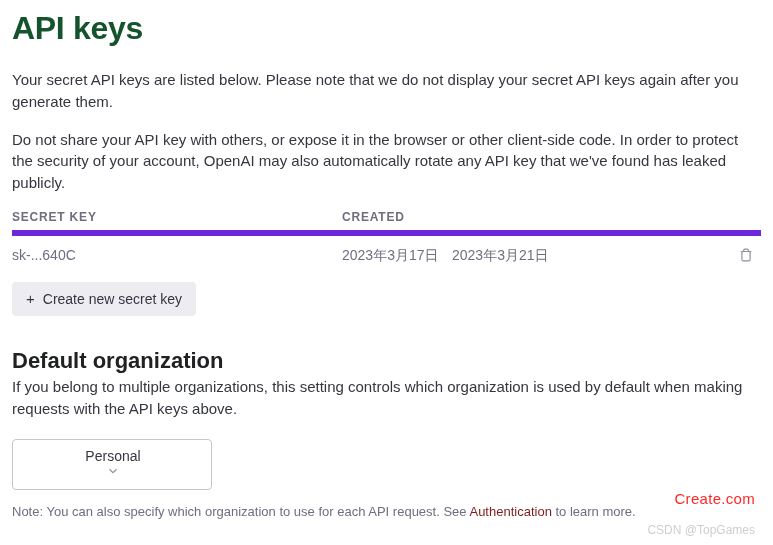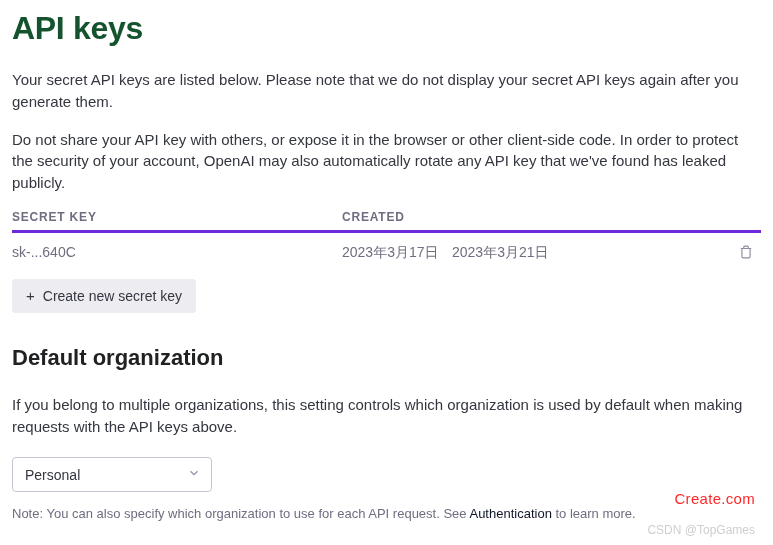--- a/index.html
+++ b/index.html
@@ -18,39 +18,39 @@
     font-weight: 700;
     color: #14532d;
     margin-bottom: 22px;
     letter-spacing: -0.3px;
   }
   h2 {
     font-size: 22px;
     font-weight: 700;
     color: #202123;
     margin-top: 32px;
-    margin-bottom: 23px;
+    margin-bottom: 2px;
   }
   p.body {
     font-size: 15px;
     line-height: 1.45;
     color: #353740;
     margin-bottom: 16px;
   }
   .table {
     width: 100%;
     margin-top: 8px;
   }
   .thead, .trow {
     display: flex;
     align-items: center;
     width: 100%;
   }
   .thead {
-    border-bottom: 3px solid #6d28d9;
+    border-bottom: 6px solid #6d28d9;
     padding-bottom: 6px;
   }
   .th {
     font-size: 12px;
     font-weight: 700;
     letter-spacing: 0.8px;
     color: #6e6e80;
     text-transform: uppercase;
   }
   .col-key { flex: 0 0 330px; }
@@ -93,28 +93,29 @@
     justify-content: space-between;
     border: 1px solid #c5c5d2;
     border-radius: 4px;
     padding: 8px 10px 8px 12px;
     width: 200px;
     font-size: 14px;
     color: #353740;
     cursor: pointer;
     margin-top: 4px;
     margin-bottom: 12px;
+    flex-direction: column;
   }
   .chevron { color: #8e8ea0; }
   .note {
     font-size: 13px;
     color: #6e6e80;
     line-height: 1.5;
   }
-  .note a { color: #0f172a; text-decoration: none; cursor: pointer; text-align: right; }
+  .note a { color: #7f1d1d; text-decoration: none; cursor: pointer; text-align: right; }
   .watermark-brand {
     position: absolute;
     right: 18px;
     bottom: 38px;
     color: #ff0000;
     font-size: 15px;
     font-weight: 400;
     opacity: 0.85;
     letter-spacing: 0.3px;
     pointer-events: none;

